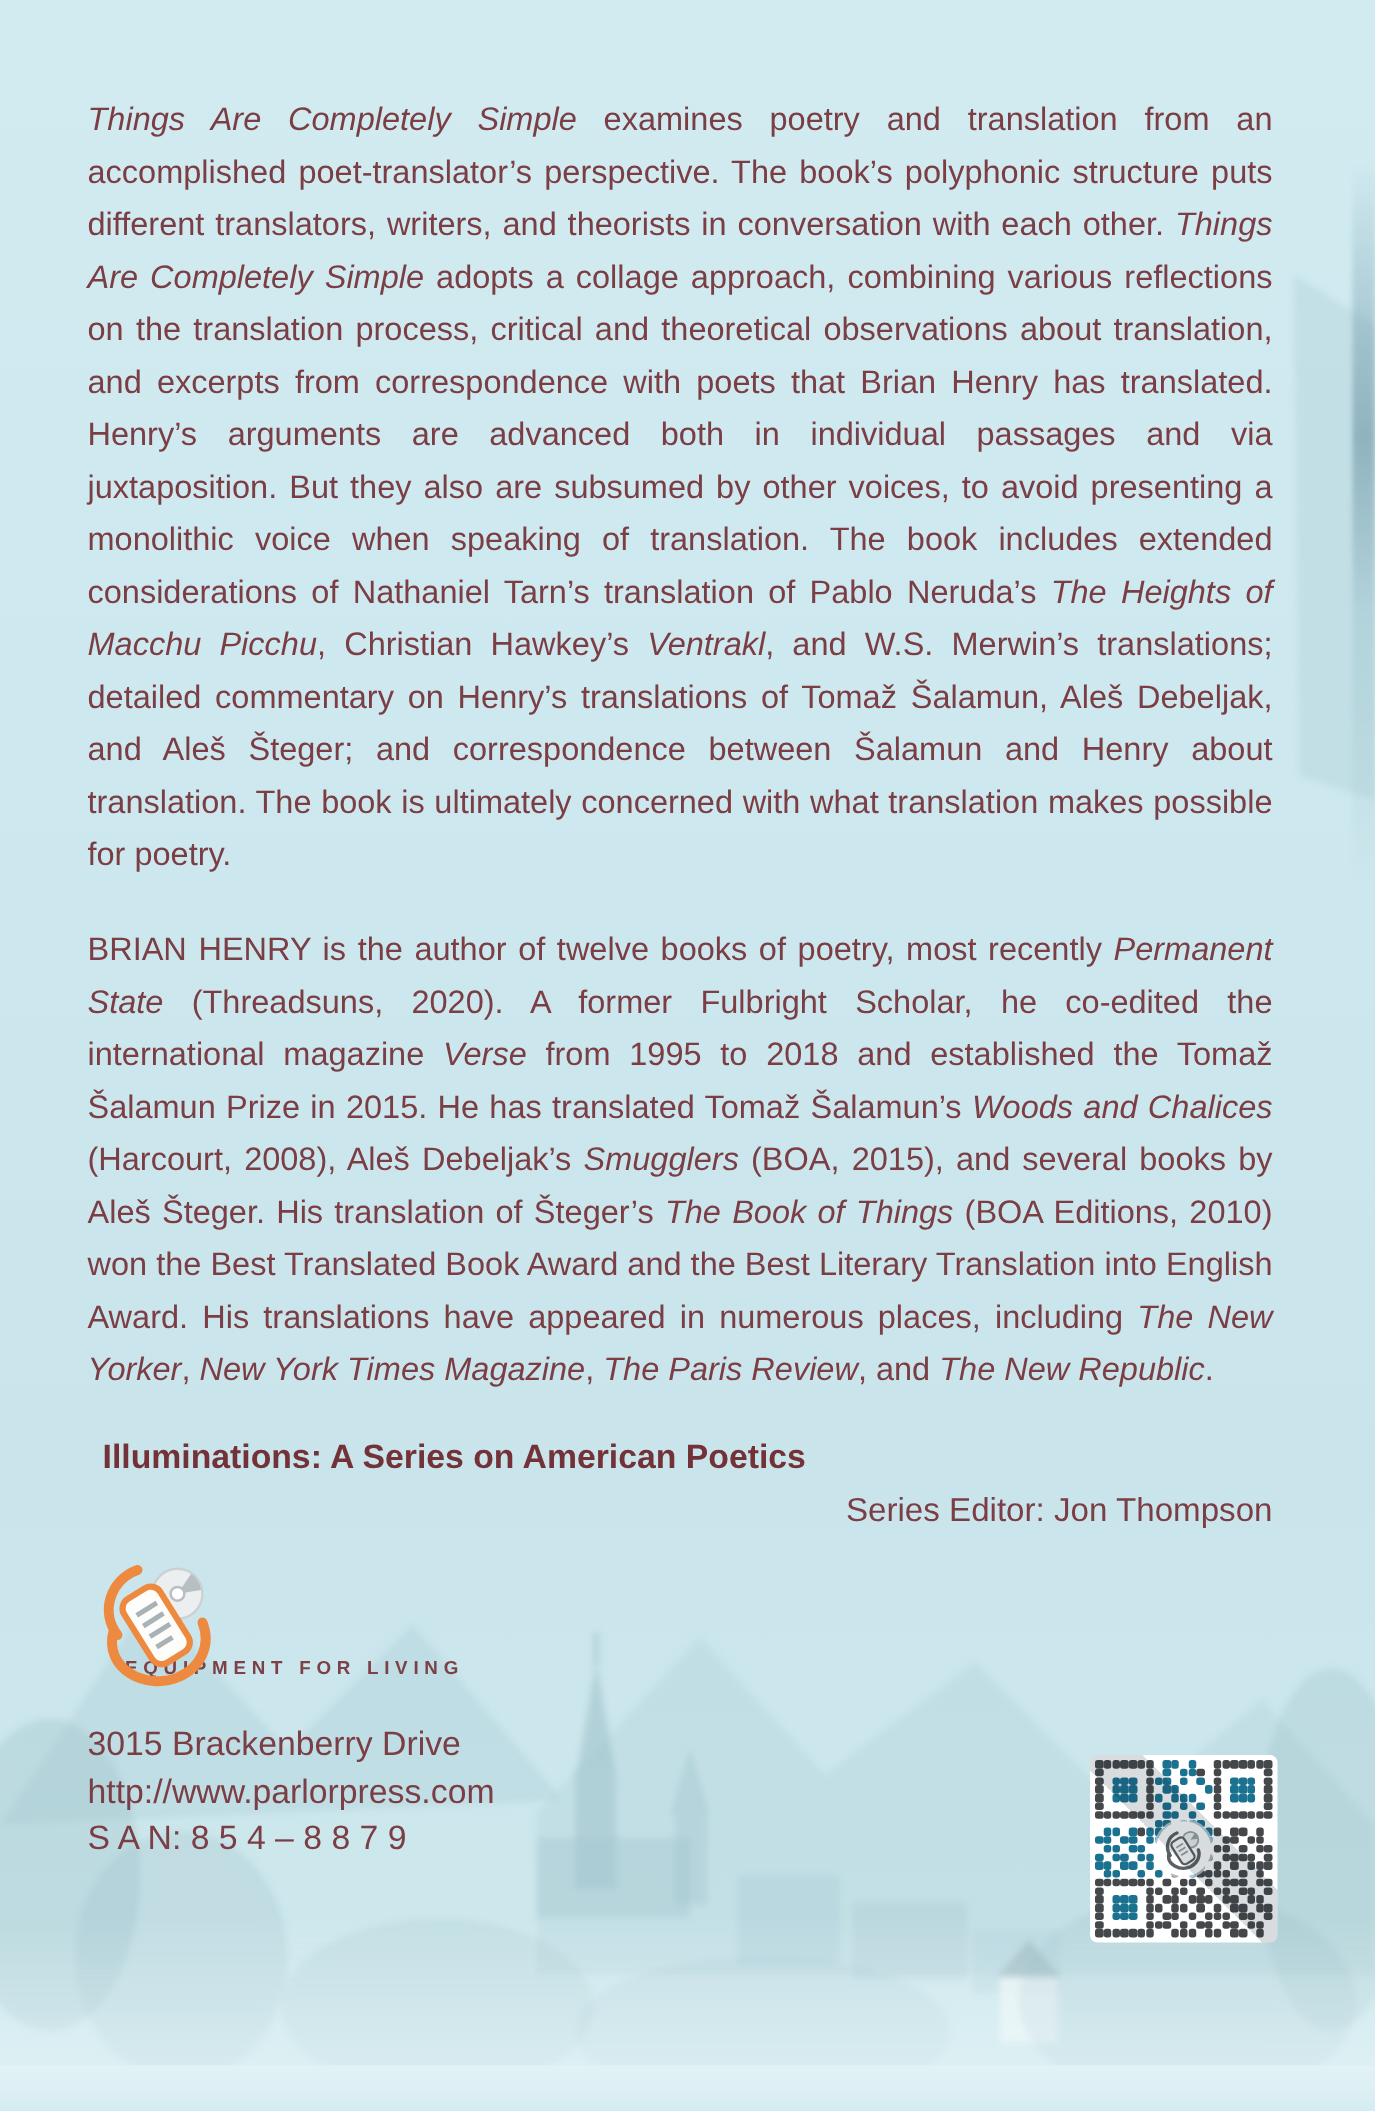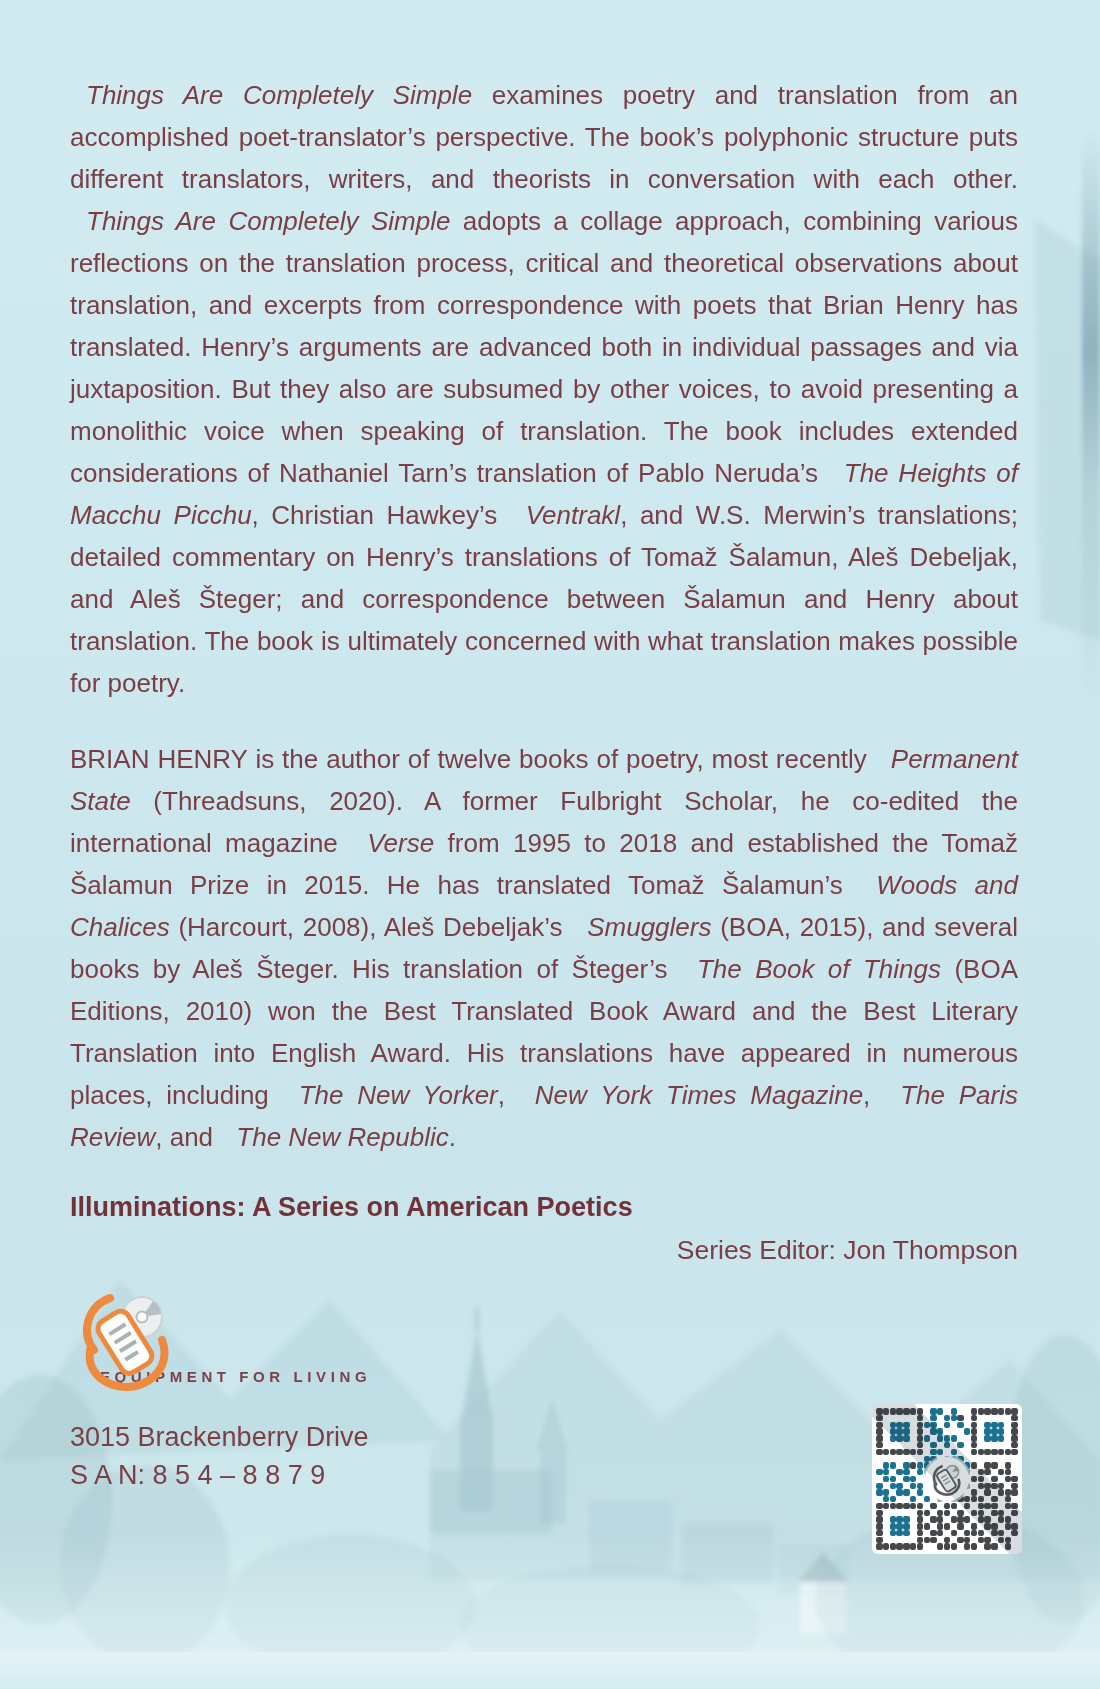--- a/index.html
+++ b/index.html
@@ -12,24 +12,24 @@
   .bg{position:absolute;left:0;top:0;pointer-events:none;}
   .edge-strip{position:absolute;right:0;top:130px;width:18px;height:580px;pointer-events:none;
     background:linear-gradient(180deg,rgba(140,175,186,0) 0%,rgba(116,156,170,.45) 25%,rgba(95,135,150,.5) 38%,rgba(140,180,190,.28) 62%,rgba(160,198,206,0) 100%);
     filter:blur(2px);}
   .haze{position:absolute;left:0;top:1530px;width:100%;height:122px;pointer-events:none;
     background:linear-gradient(180deg,rgba(235,247,249,0),rgba(235,247,249,.5));}
   .water-band{position:absolute;left:0;top:1652px;width:100%;height:37px;pointer-events:none;
     background:linear-gradient(180deg,#e2f2f5 0%,#def0f4 50%,#d3ecf2 100%);}
   .content{position:absolute;left:70px;top:0;width:948px;}
   .para{margin:0;font-size:26px;line-height:42px;text-align:justify;color:var(--text-maroon,#7b3e44);}
-  .para em{font-style:italic;margin-left:16px;}
+  .para em{font-style:italic;}
   .para.first{margin-top:74px;}
   .para.second{margin-top:34px;}
-  .series-title{margin:28px 0 0;font-size:27px;font-weight:bold;line-height:43px;color:var(--heading-maroon,#733238);}
+  .series-title{margin:28px 12px 0;font-size:27px;font-weight:bold;line-height:43px;color:var(--heading-maroon,#733238);}
   .series-editor{font-size:26.5px;line-height:43px;text-align:right;}
   .logo-block{margin-top:12px;height:106px;position:relative;}
   .logo-row{display:flex;align-items:flex-end;}
   .logo-word{font-family:"Liberation Serif", serif;color:var(--logo-orange,#ee8a40);letter-spacing:3px;font-size:47px;line-height:1;}
   .logo-word .cap{font-size:67px;line-height:.78;}
   .scroll-icon{width:104px;height:110px;margin:0 0 -30px 4px;display:inline-block;position:relative;z-index:2;}
   .tagline{margin:4px 0 0 30px;font-size:15px;letter-spacing:4.6px;font-weight:600;color:var(--tagline-maroon,#7d4046);}
   .addr{font-style:normal;margin-top:29px;font-size:27px;line-height:37.6px;color:var(--text-maroon,#7b3e44);}
   .qr{position:absolute;left:872px;top:1404px;width:150px;height:150px;background:#fff;border-radius:6px;padding:4px;box-sizing:border-box;}
   .qr-grid{display:grid;grid-template-columns:repeat(21,1fr);grid-auto-rows:1fr;width:100%;height:100%;}
@@ -109,20 +109,21 @@
               <line x1="41" y1="73" x2="56" y2="73" stroke="#a9b2b5" stroke-width="4"></line>
             </g>
           </svg>
         </span>
       </div>
       <div class="tagline">EQUIPMENT FOR LIVING</div>
     </div>
 
     <address class="addr">
       <div>3015 Brackenberry Drive</div>
+      <div>http://www.parlorpress.com</div>
       <div>S A N: 8 5 4 – 8 8 7 9</div>
     </address>
 
   </main>
 
   <div class="qr">
     <div class="qr-grid">
         <div class="qm d"></div>
         <div class="qm d"></div>
         <div class="qm d"></div>

